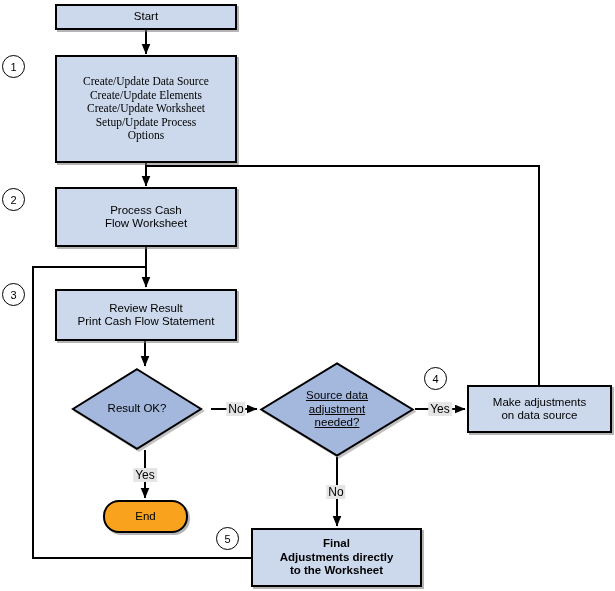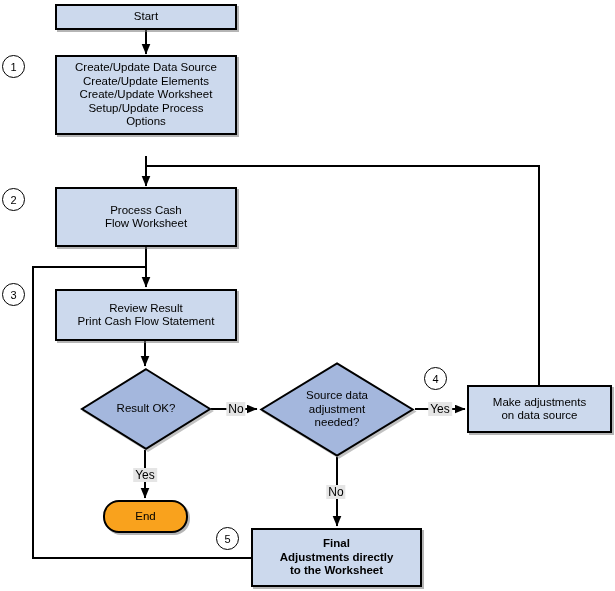--- a/index.html
+++ b/index.html
@@ -110,46 +110,46 @@
 
     <path d="M415,409 L465,409" stroke="#000000" stroke-width="2" fill="none" marker-end="url(#arrow)"></path>
 
     <path d="M337,457 L337,526" stroke="#000000" stroke-width="2" fill="none" marker-end="url(#arrow)"></path>
   </svg>
 
   <div class="node flow-rect" style="left:55px; top:4px; width:182px; height:26px;">
     <span class="node-label">Start</span>
   </div>
 
-  <div class="node flow-rect" style="left:55px; top:55px; width:182px; height:80px;">
+  <div class="node flow-rect" style="left:55px; top:55px; width:182px; height:108px;font-family:Liberation Serif, serif;">
     <span class="node-label">Create/Update Data Source
 Create/Update Elements
 Create/Update Worksheet
 Setup/Update Process
 Options</span>
   </div>
 
   <div class="node flow-rect" style="left:55px; top:187px; width:182px; height:60px;">
     <span class="node-label">Process Cash
 Flow Worksheet</span>
   </div>
 
   <div class="node flow-rect" style="left:55px; top:289px; width:182px; height:52px;">
     <span class="node-label">Review Result
 Print Cash Flow Statement</span>
   </div>
 
-  <div class="node flow-diamond" style="left:80px; top:368px; width:132px; height:82px;align-items:center;">
+  <div class="node flow-diamond" style="left:71px; top:368px; width:132px; height:82px;align-items:center;">
     <svg class="diamond-svg" viewBox="0 0 100 100" preserveAspectRatio="none">
       <polygon points="50,1.5 98.5,50 50,98.5 1.5,50" stroke="#000000" stroke-width="2" vector-effect="non-scaling-stroke" fill="#a4b7dd"></polygon>
     </svg>
     <span class="node-label">Result OK?</span>
   </div>
 
-  <div class="node flow-diamond" style="left:259px; top:362px; width:156px; height:95px;">
+  <div class="node flow-diamond" style="left:259px; top:362px; width:156px; height:95px;text-decoration:underline;">
     <svg class="diamond-svg" viewBox="0 0 100 100" preserveAspectRatio="none">
       <polygon points="50,1.5 98.5,50 50,98.5 1.5,50" stroke="#000000" stroke-width="2" vector-effect="non-scaling-stroke" fill="#a4b7dd"></polygon>
     </svg>
     <span class="node-label">Source data
 adjustment
 needed?</span>
   </div>
 
   <div class="node flow-rect" style="left:467px; top:385px; width:145px; height:48px;">
     <span class="node-label">Make adjustments

